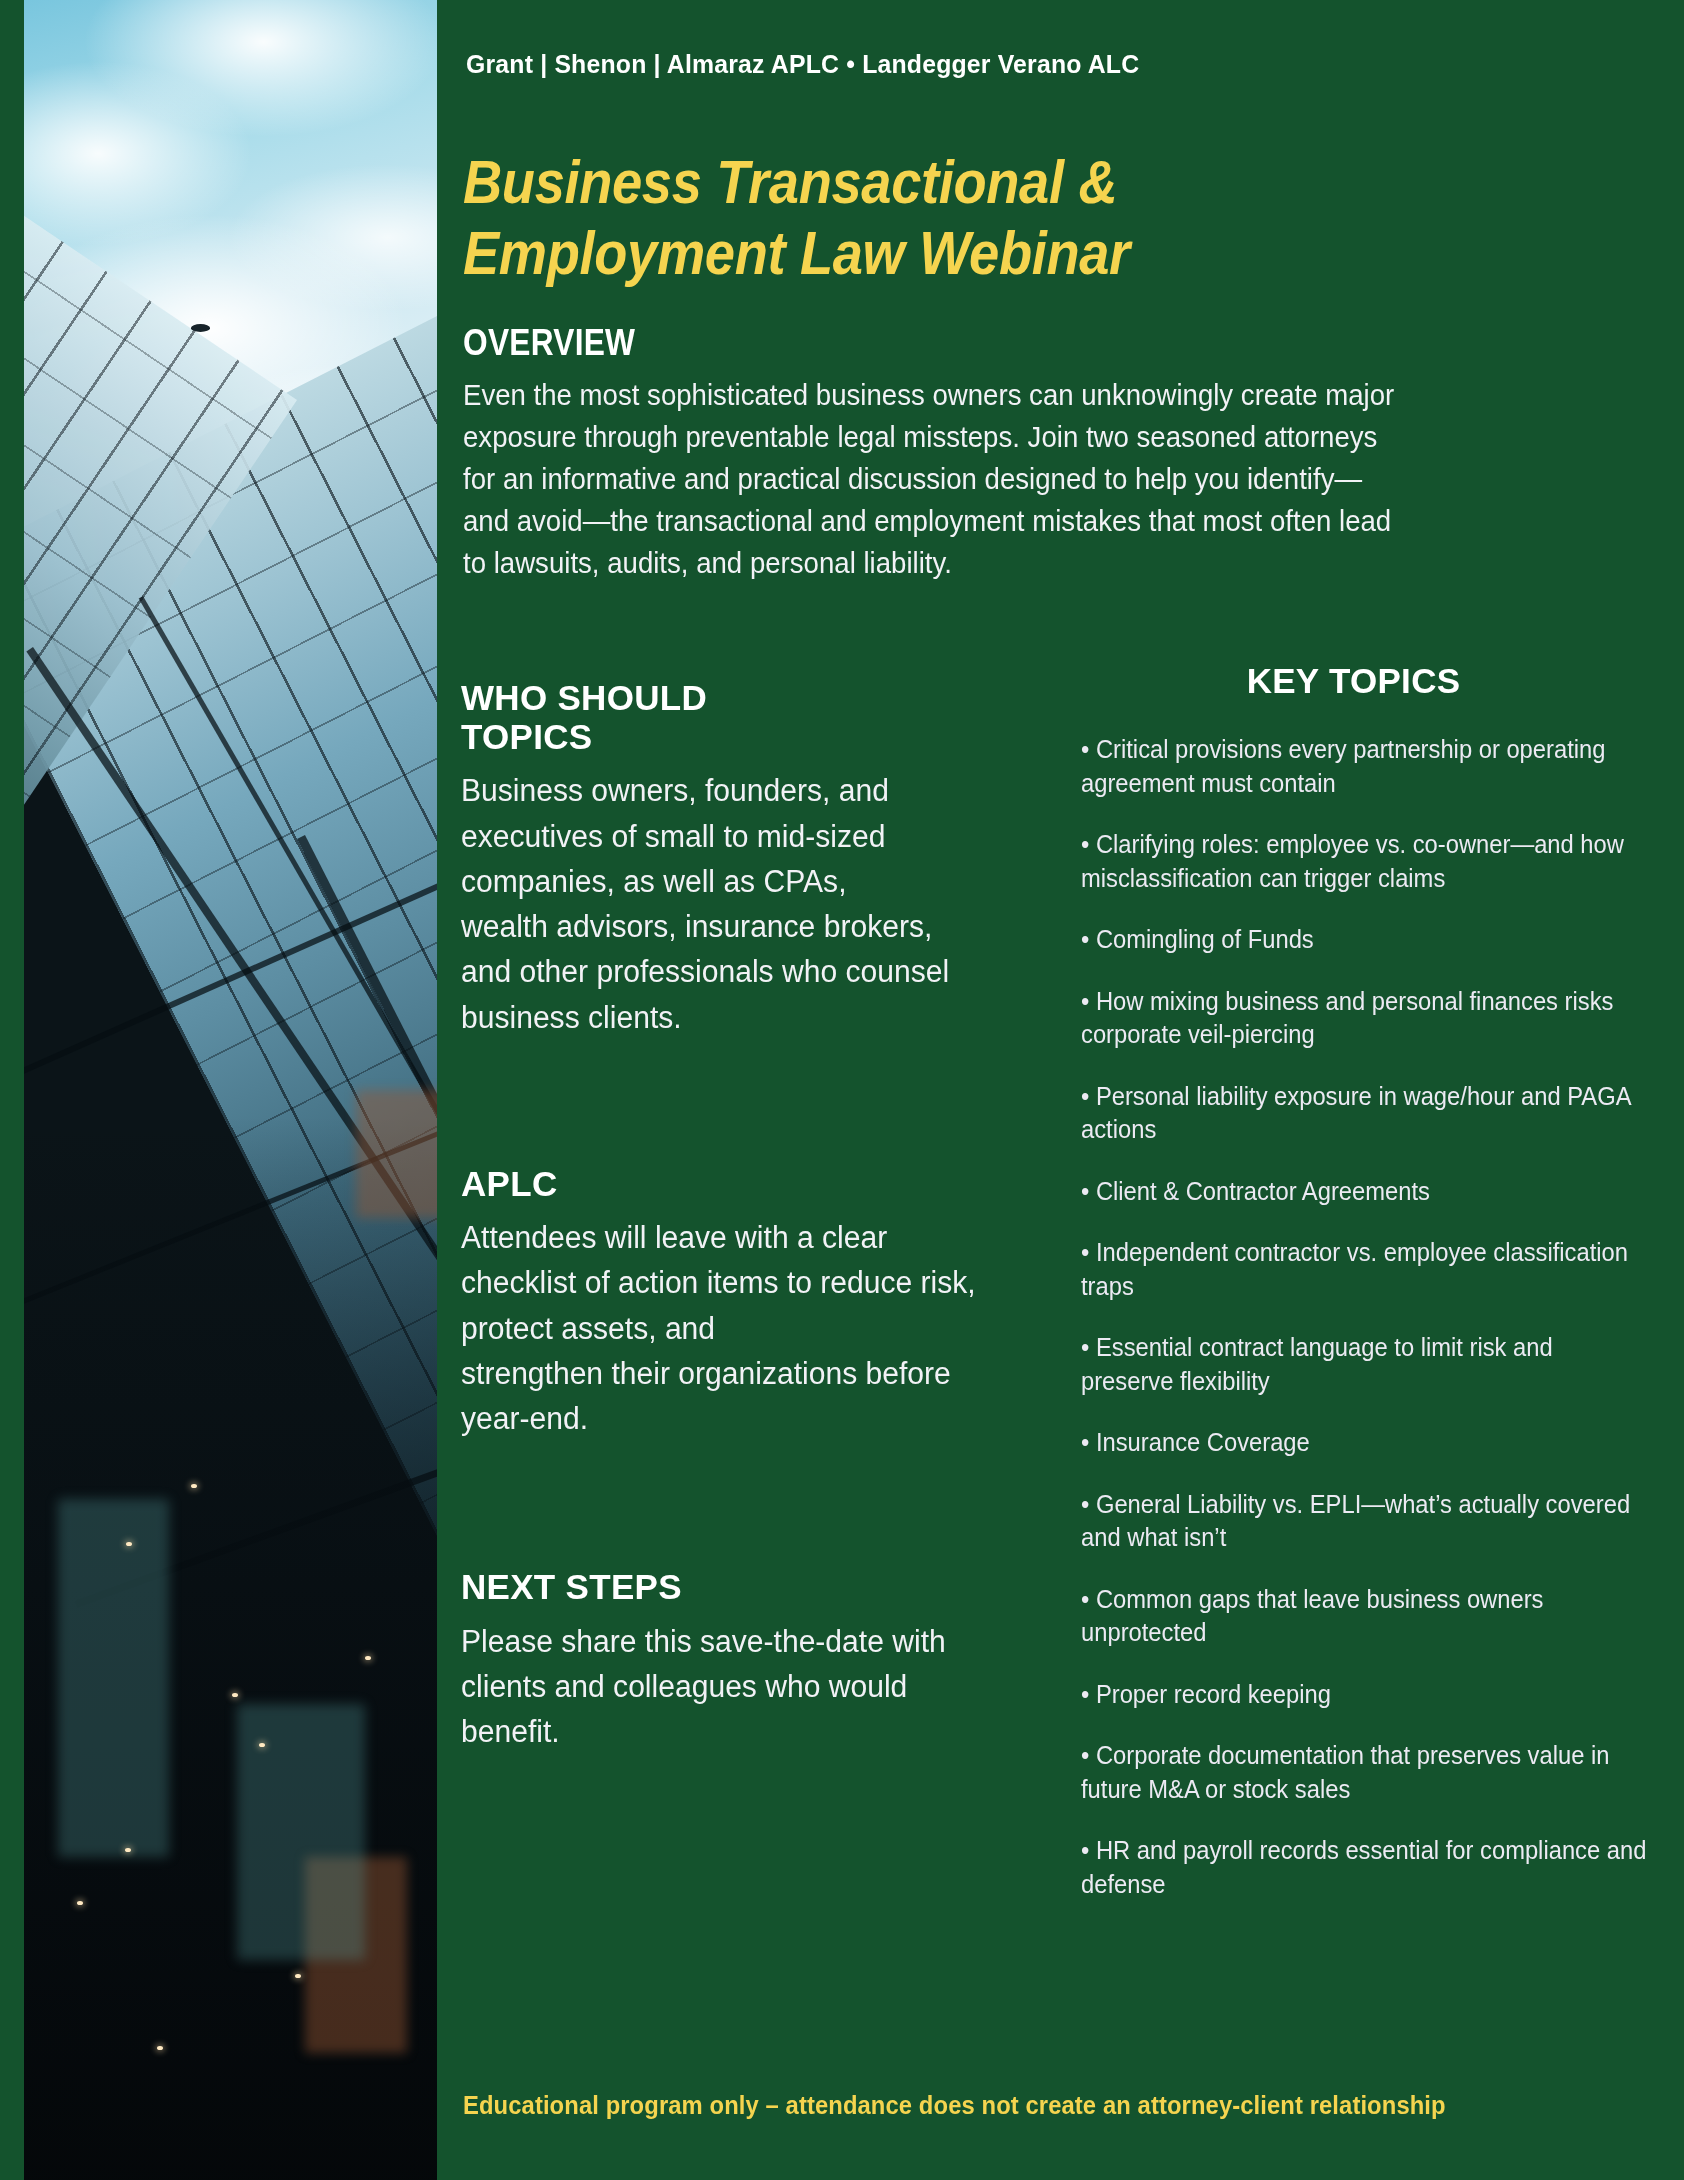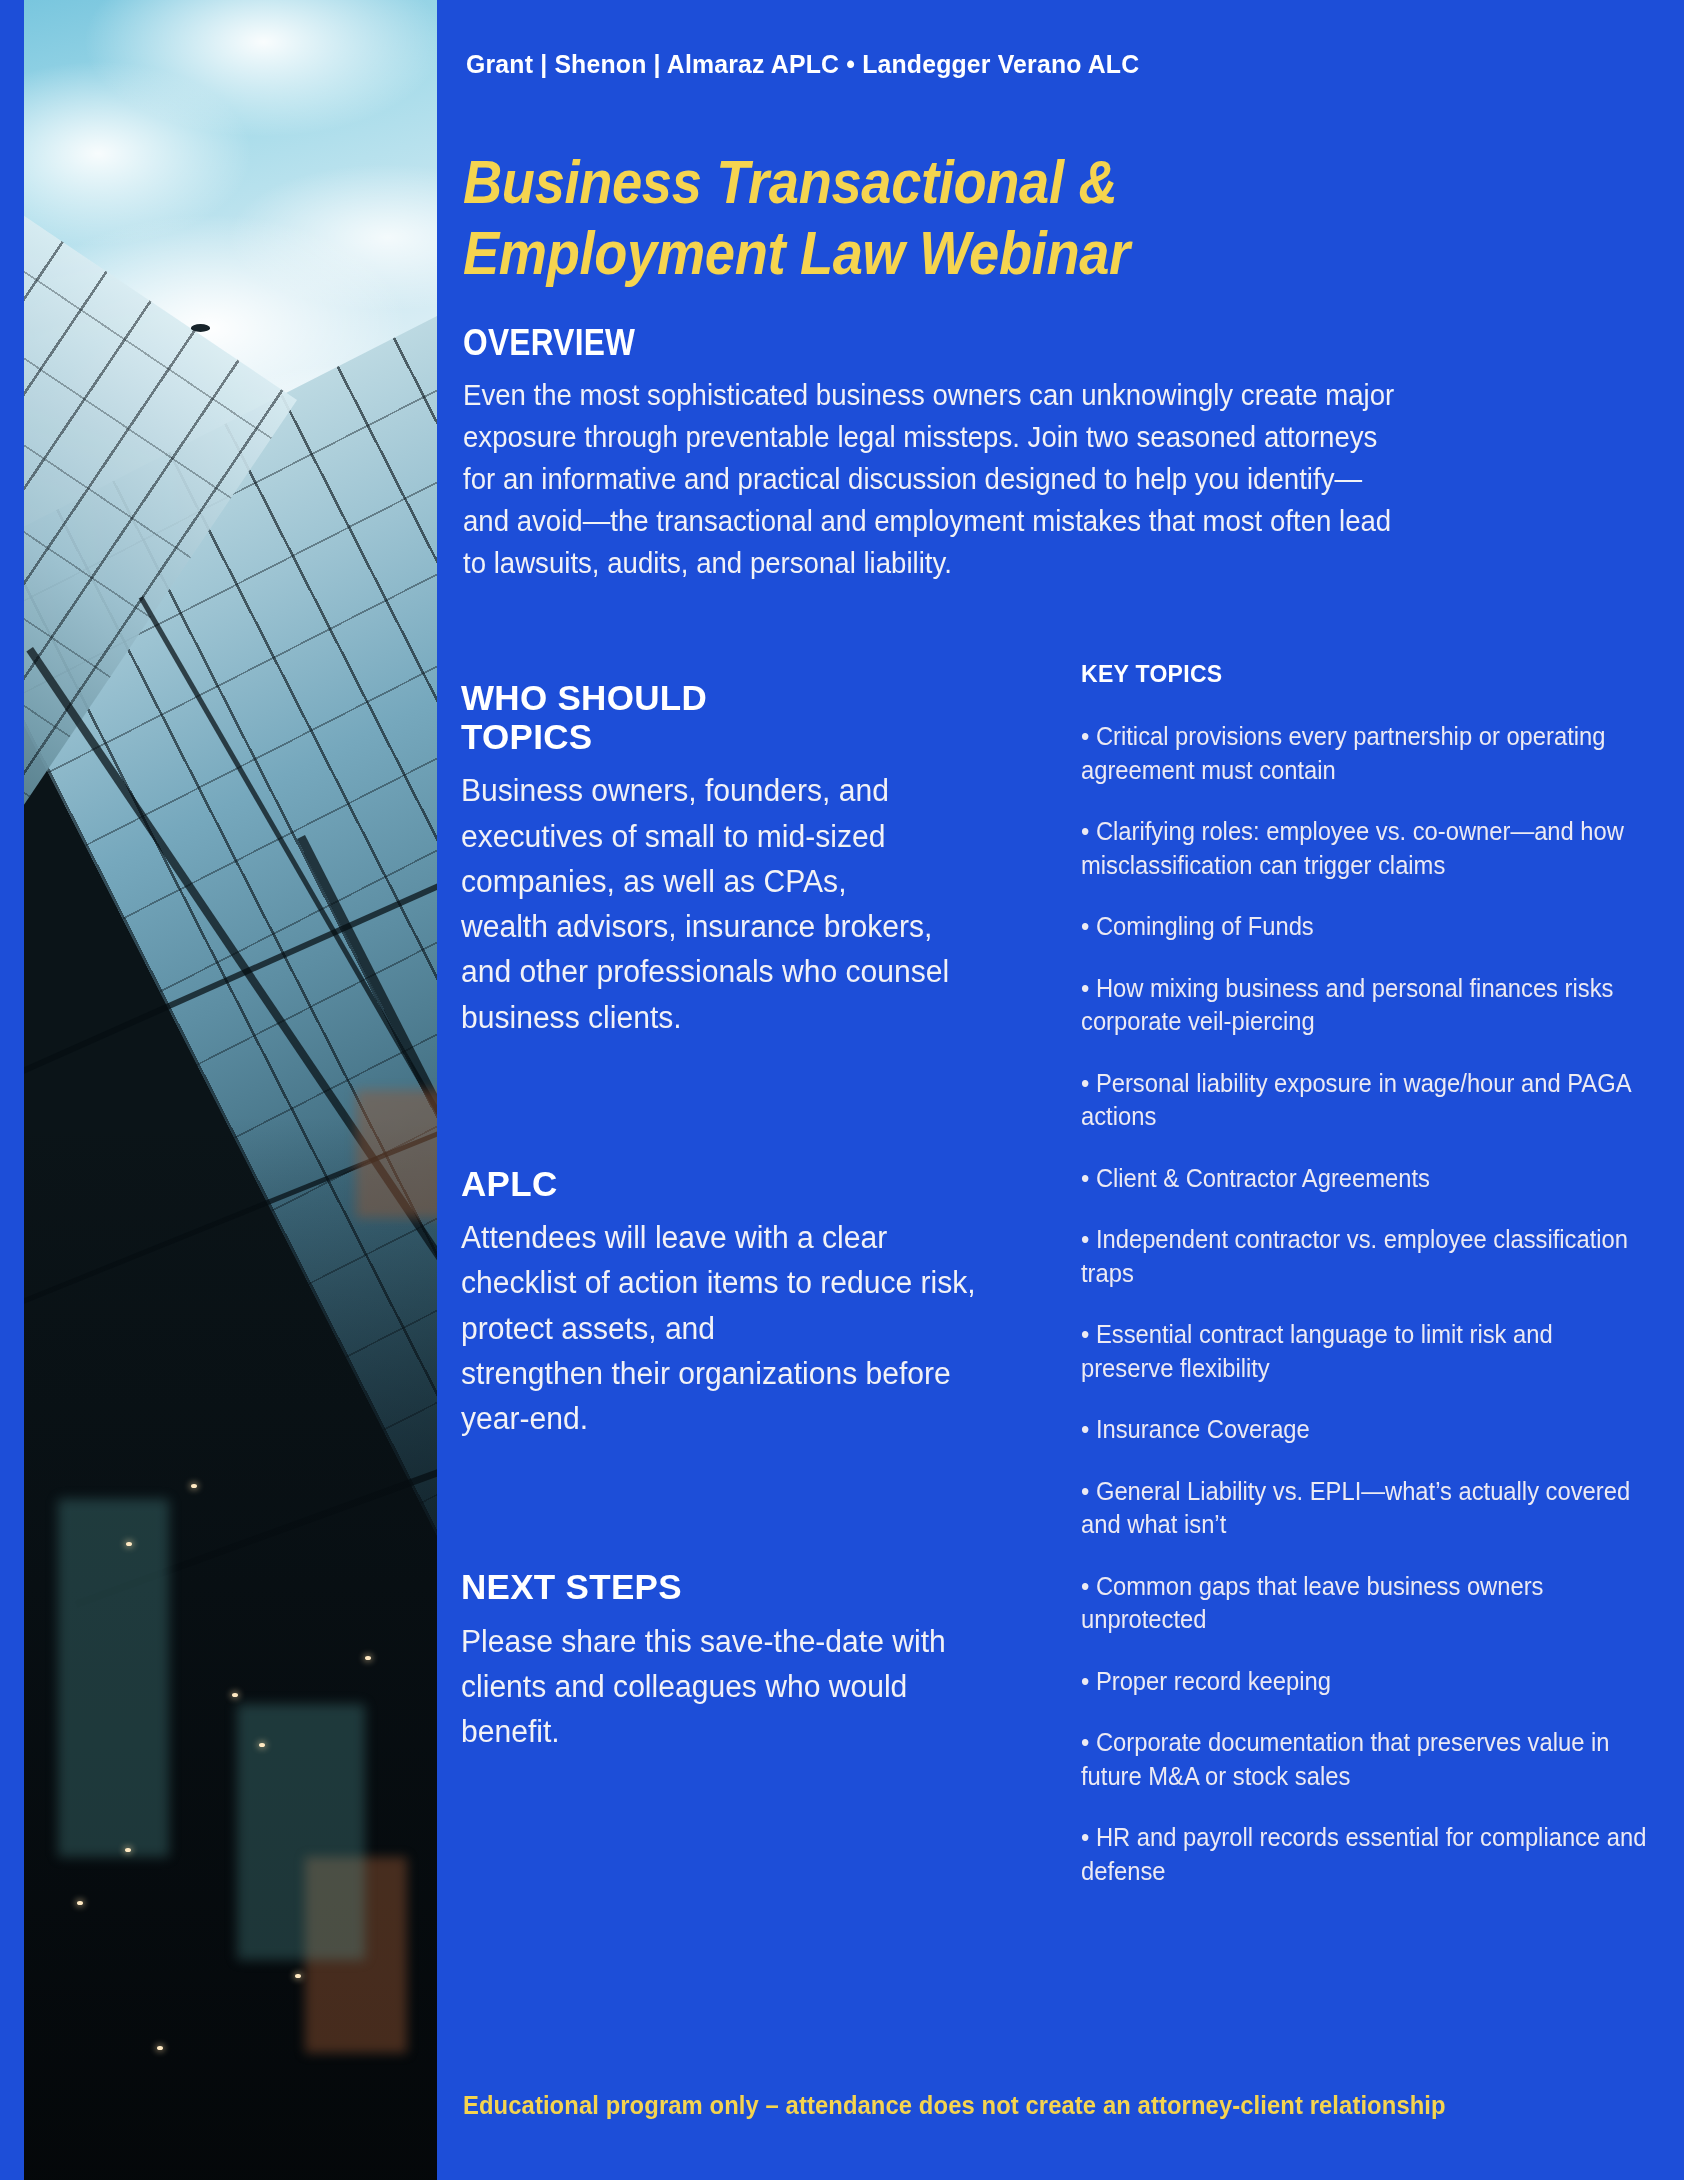--- a/index.html
+++ b/index.html
@@ -4,21 +4,21 @@
 <style>
   html, body {
     margin: 0;
     padding: 0;
     background: #2e2a45;
   }
   #page {
     position: relative;
     width: 1685px;
     height: 2181px;
-    background: #1d4ed8;
+    background: #14532d;
     overflow: hidden;
     font-family: "Liberation Sans", sans-serif;
     -webkit-font-smoothing: antialiased;
   }
 
   
   #photo-strip {
     position: absolute;
     left: 24px;
     top: 0;
@@ -183,23 +183,24 @@
     transform-origin: left top;
   }
   .p-left div { white-space: nowrap; }
   .blk-value { margin-top: 124px; }
   .blk-next  { margin-top: 126px; }
 
   
   .col-right { position: absolute; left: 644px; top: 661px; width: 596px; }
   .h-topics {
     color: #ffffff;
-    font-size: 23px;
+    font-size: 35px;
     font-weight: 700;
     letter-spacing: 0.3px;
+    text-align: center;
     margin: 0 0 32px 0;
     padding-right: 51px;
   }
   .topic {
     color: #eceaf3;
     font-size: 25px;
     line-height: 1.34;
     font-weight: 400;
     margin-bottom: 28px;
     transform: scaleX(.95);

